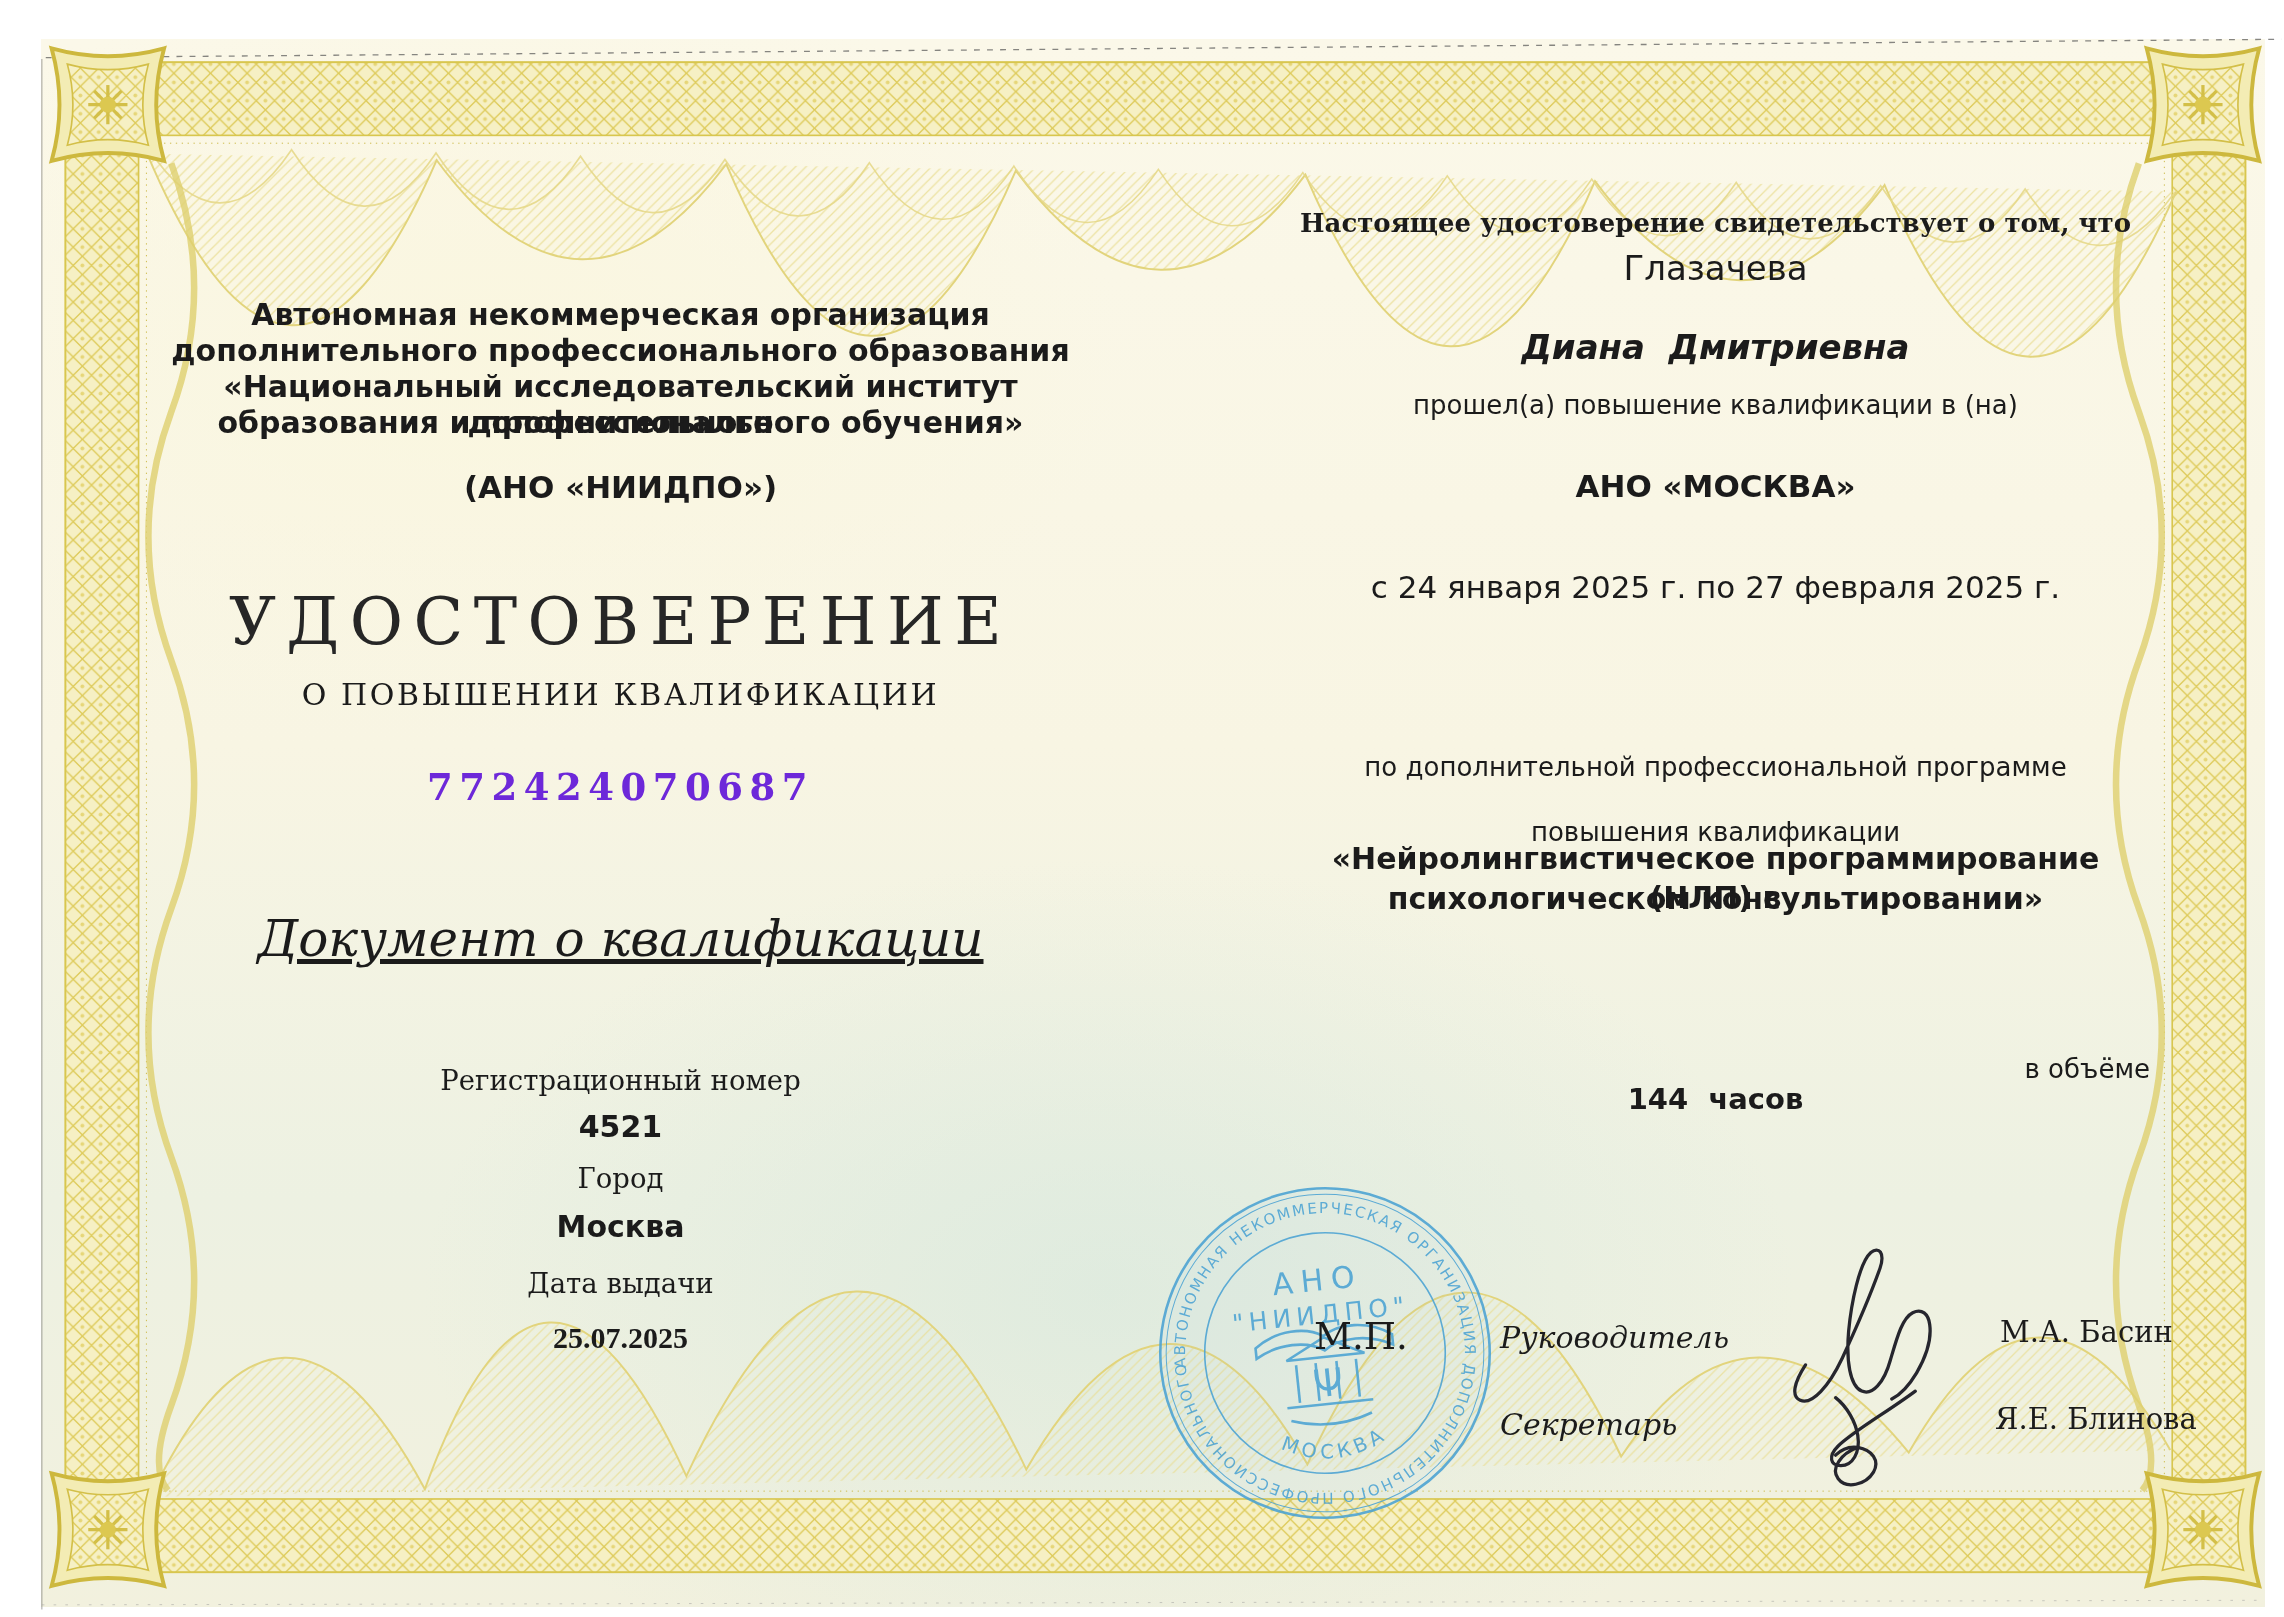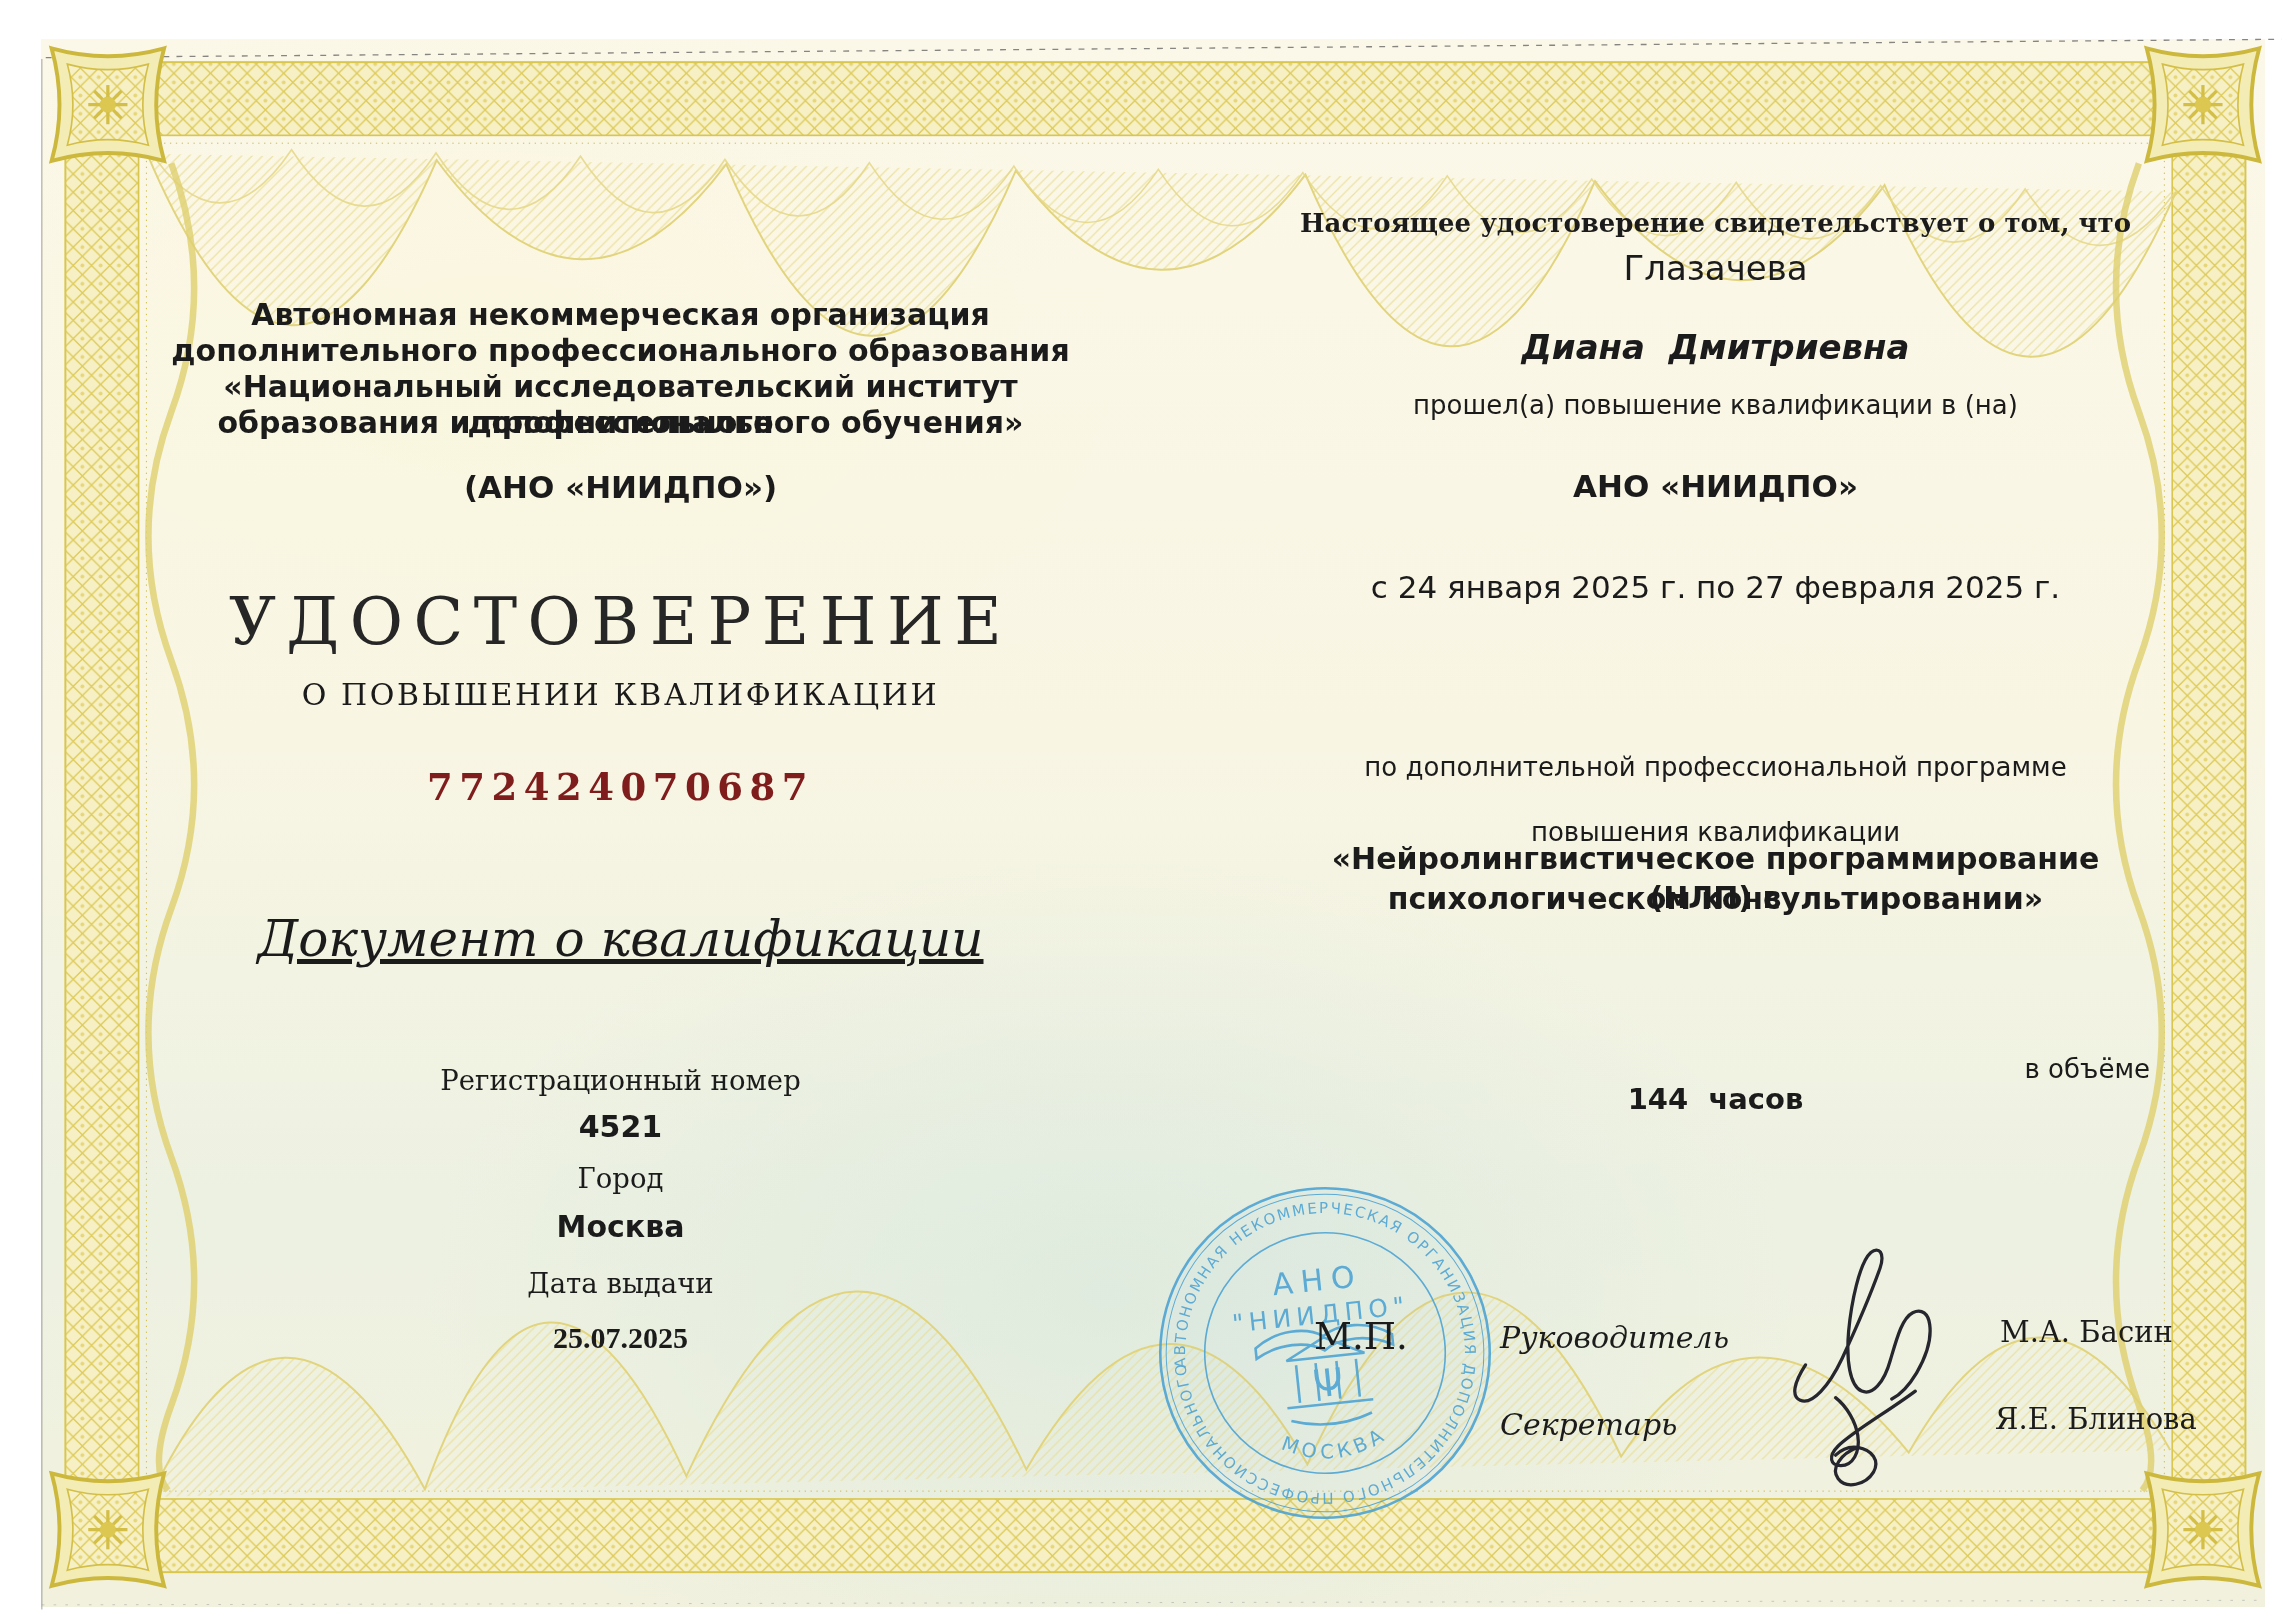--- a/index.html
+++ b/index.html
@@ -17,21 +17,21 @@
   svg.deco{position:absolute;left:0;top:0;pointer-events:none;}
   .row{position:absolute;text-align:center;line-height:1.18;}
   .lcol{left:150px;width:941px;}
   .rcol{left:1281px;width:869px;}
   .serif{font-family:"DejaVu Serif",serif;}
   .sans{font-family:"DejaVu Sans",sans-serif;}
   .org{font-size:30px;line-height:36px;font-weight:bold;}
   .orgshort{font-size:31px;font-weight:bold;}
   .title{font-size:65px;letter-spacing:10.5px;color:#262626;}
   .subtitle{font-size:30px;letter-spacing:2.6px;}
-  .blanknum{font-size:37px;font-weight:bold;letter-spacing:6.5px;color:#7f1d1d;}
+  .blanknum{font-size:37px;font-weight:bold;letter-spacing:6.5px;color:#6d28d9;}
   .doctype{font-size:50px;font-style:italic;text-decoration:underline;}
   .lbl{font-size:27.5px;}
   .val{font-size:30px;font-weight:bold;}
   .intro{font-size:26px;}
   .lastname{font-size:34px;font-weight:normal;}
   .firstname{font-size:34px;font-weight:bold;font-style:italic;white-space:pre;}
   .action{font-size:26px;}
   .orgshort2{font-size:31px;font-weight:bold;}
   .period{font-size:31px;}
   .progintro{font-size:26px;line-height:37px;}
@@ -143,21 +143,21 @@
 <div class="row lcol sans val" style="top:1109px;">4521</div>
 <div class="row lcol serif lbl" style="top:1162px;">Город</div>
 <div class="row lcol sans val" style="top:1209px;">Москва</div>
 <div class="row lcol serif lbl" style="top:1267px;">Дата выдачи</div>
 <div class="row lcol sans val" style="top:1320px;font-family:Liberation Serif, serif;">25.07.2025</div>
 
 <div class="row rcol serif intro" style="top:208px;font-weight:bold;">Настоящее удостоверение свидетельствует о том, что</div>
 <div class="row rcol sans lastname" style="top:248px;">Глазачева</div>
 <div class="row rcol sans firstname" style="top:327px;">Диана  Дмитриевна</div>
 <div class="row rcol sans action" style="top:390px;">прошел(а) повышение квалификации в (на)</div>
-<div class="row rcol sans orgshort2" style="top:468px;">АНО «НИИДПО»</div>
+<div class="row rcol sans orgshort2" style="top:468px;">АНО «МОСКВА»</div>
 <div class="row rcol sans period" style="top:569px;">с 24 января 2025 г. по 27 февраля 2025 г.</div>
 
 <div class="row rcol sans progintro" style="top:749px;">по дополнительной профессиональной программе</div>
 <div class="row rcol sans progintro" style="top:814px;">повышения квалификации</div>
 <div class="row rcol sans progname" style="top:839px;">«Нейролингвистическое программирование (НЛП) в</div>
 <div class="row rcol sans progname" style="top:879px;">психологическом консультировании»</div>
 
 <div class="row rcol sans volume-l" style="top:1054px;">в объёме</div>
 <div class="row rcol sans volume-v" style="top:1082px;">144  часов</div>
 

